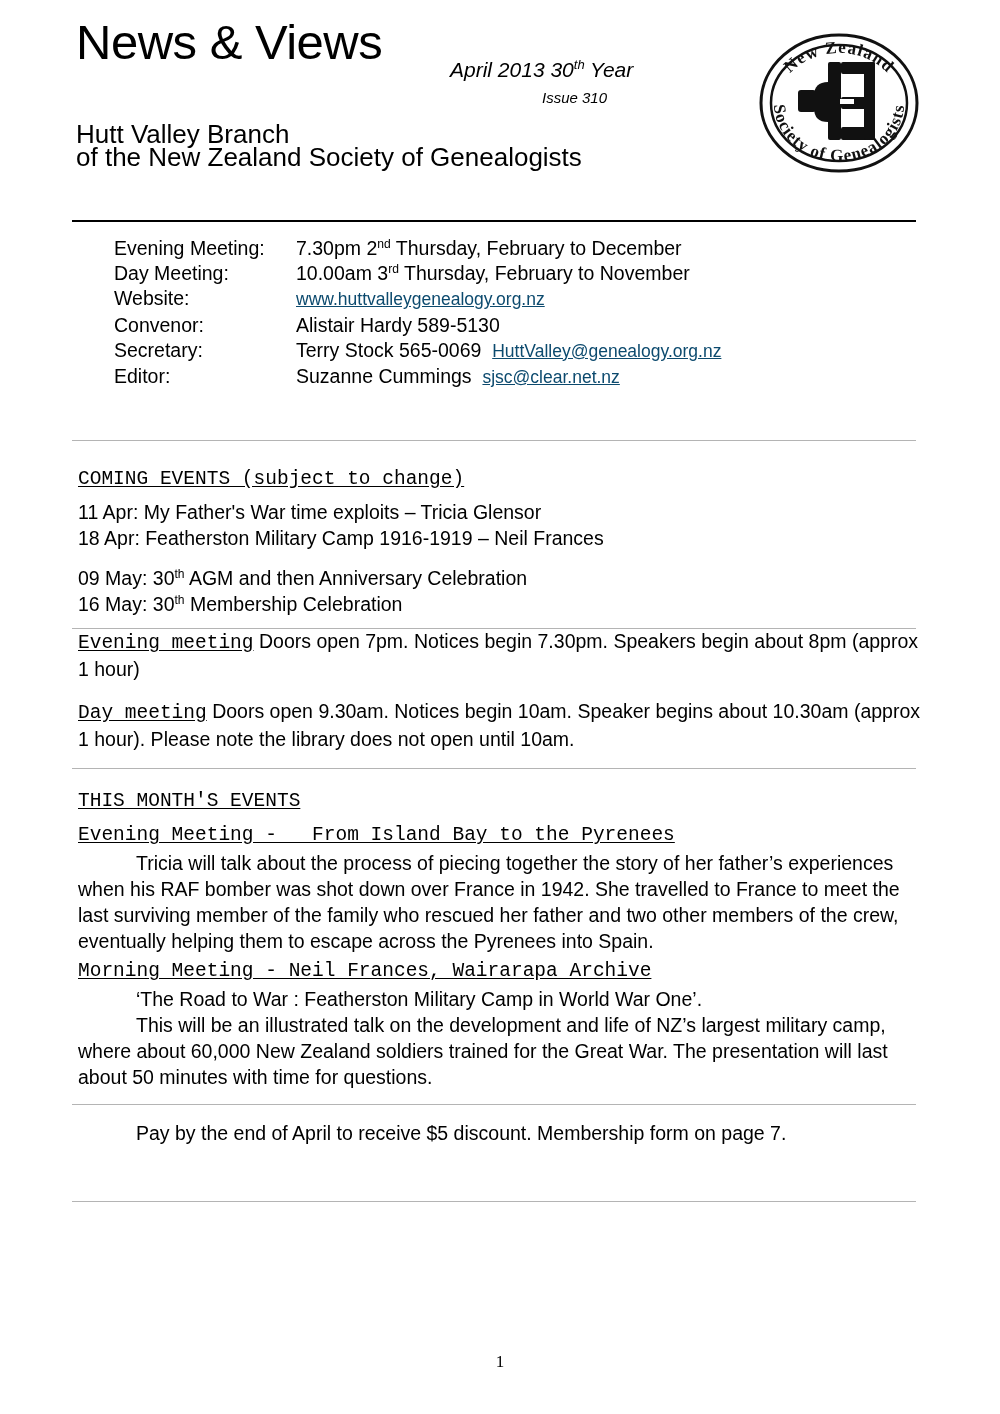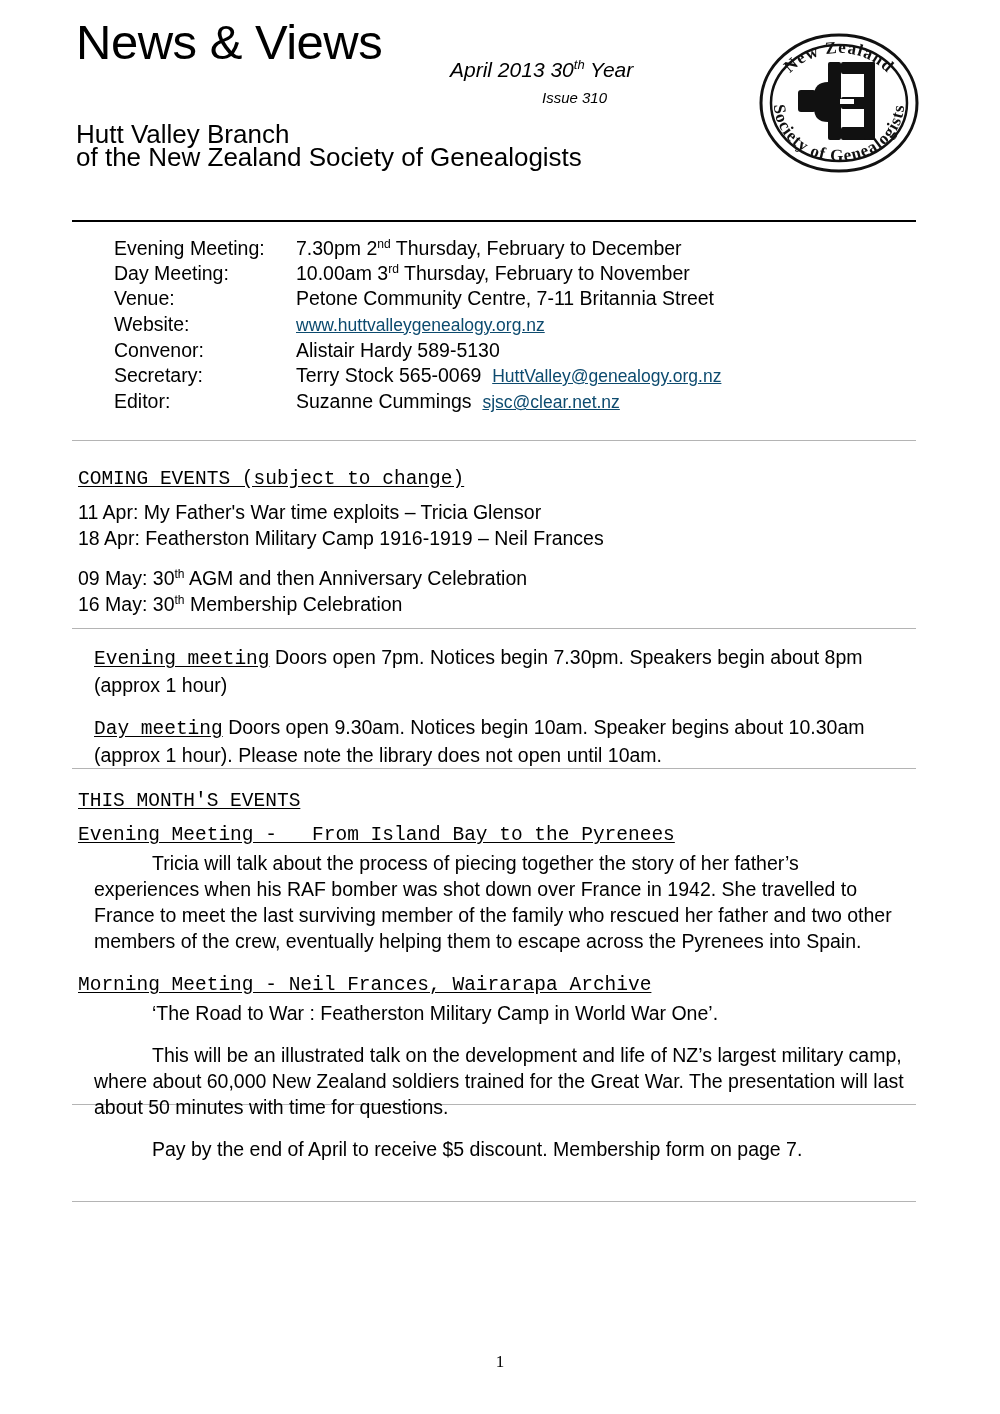--- a/index.html
+++ b/index.html
@@ -135,21 +135,21 @@
     width: 840px;
     font-size: 19.5px;
     line-height: 26px;
   }
   .head-ul {
     text-decoration: underline;
     text-underline-offset: 2px;
     display: inline-block;
     font-family: Liberation Mono, monospace;
   }
-  .para { margin: 16px; }
+  .para { margin: 0; }
   .para.indent { text-indent: 58px; }
   .gap { height: 14px; }
 
   .coming { top: 464px; }
   .coming .title { margin-bottom: 7px; }
   .coming .ev { white-space: nowrap; }
 
   .meetinfo { top: 628px; width: 846px; }
   .meetinfo .block + .block { margin-top: 16px; }
 
@@ -227,23 +227,20 @@
   <div class="contact">
 
     <div class="row">
       <span class="lbl">Evening Meeting:</span><span class="val"><span>7.30pm 2</span><sup class="ord">nd</sup><span> Thursday, February to December</span></span>
     </div>
 
     <div class="row">
       <span class="lbl">Day Meeting:</span><span class="val"><span>10.00am 3</span><sup class="ord">rd</sup><span> Thursday, February to November</span></span>
     </div>
 
-    <div class="row">
-      <span class="lbl">Venue:</span><span class="val">Petone Community Centre, 7-11 Britannia Street</span>
-    </div>
 
 
     <div class="row">
       <span class="lbl">Website:</span><a class="link small-link" href="#">www.huttvalleygenealogy.org.nz</a>
     </div>
 
     <div class="row">
       <span class="lbl">Convenor:</span><span class="val">Alistair Hardy 589-5130</span>
     </div>
 

